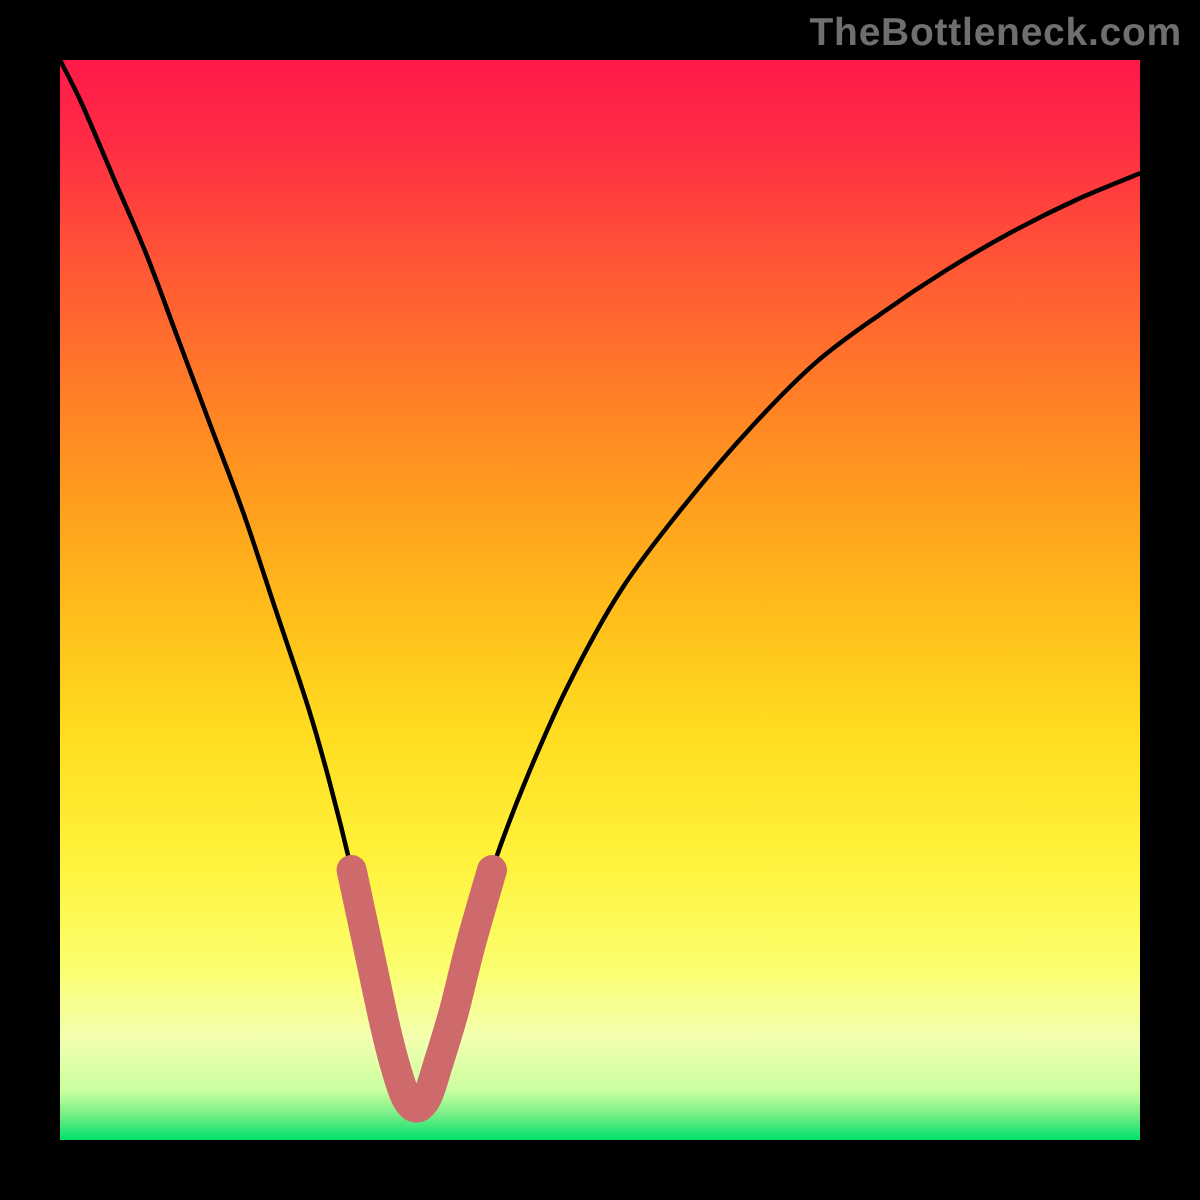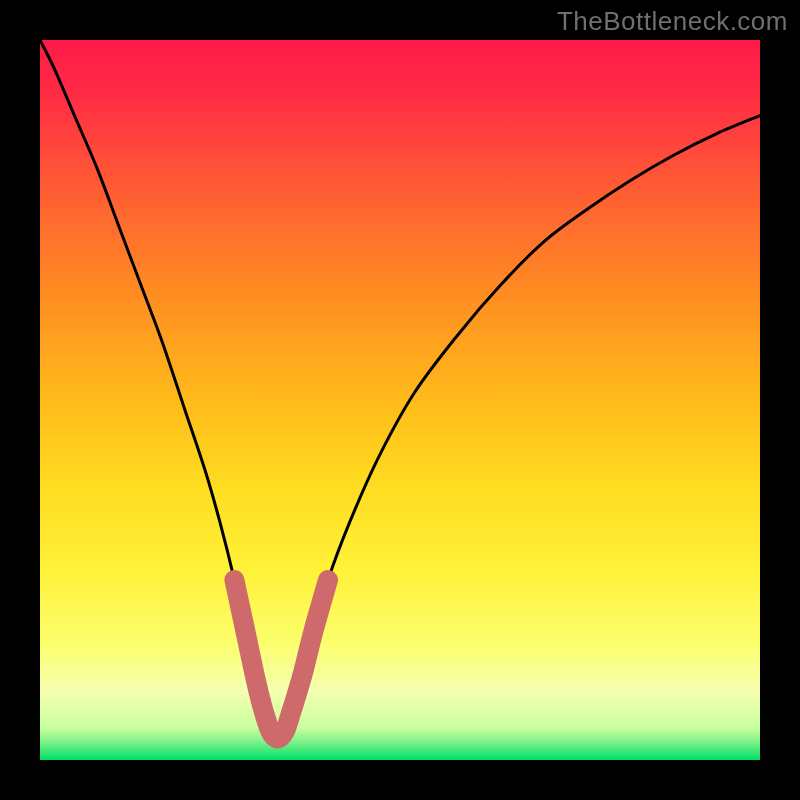--- a/index.html
+++ b/index.html
@@ -16,21 +16,21 @@
     inset: 0;
     background: #000;
   }
   .watermark {
     position: absolute;
     top: 6px;
     right: 12px;
     font-size: 26px;
     color: #6f6f6f;
     letter-spacing: 0.5px;
-    font-weight: 400;
+    font-weight: 700;
     z-index: 10;
   }
   svg {
     position: absolute;
     left: 40px;
     top: 40px;
     width: 720px;
     height: 720px;
     display: block;
   }

